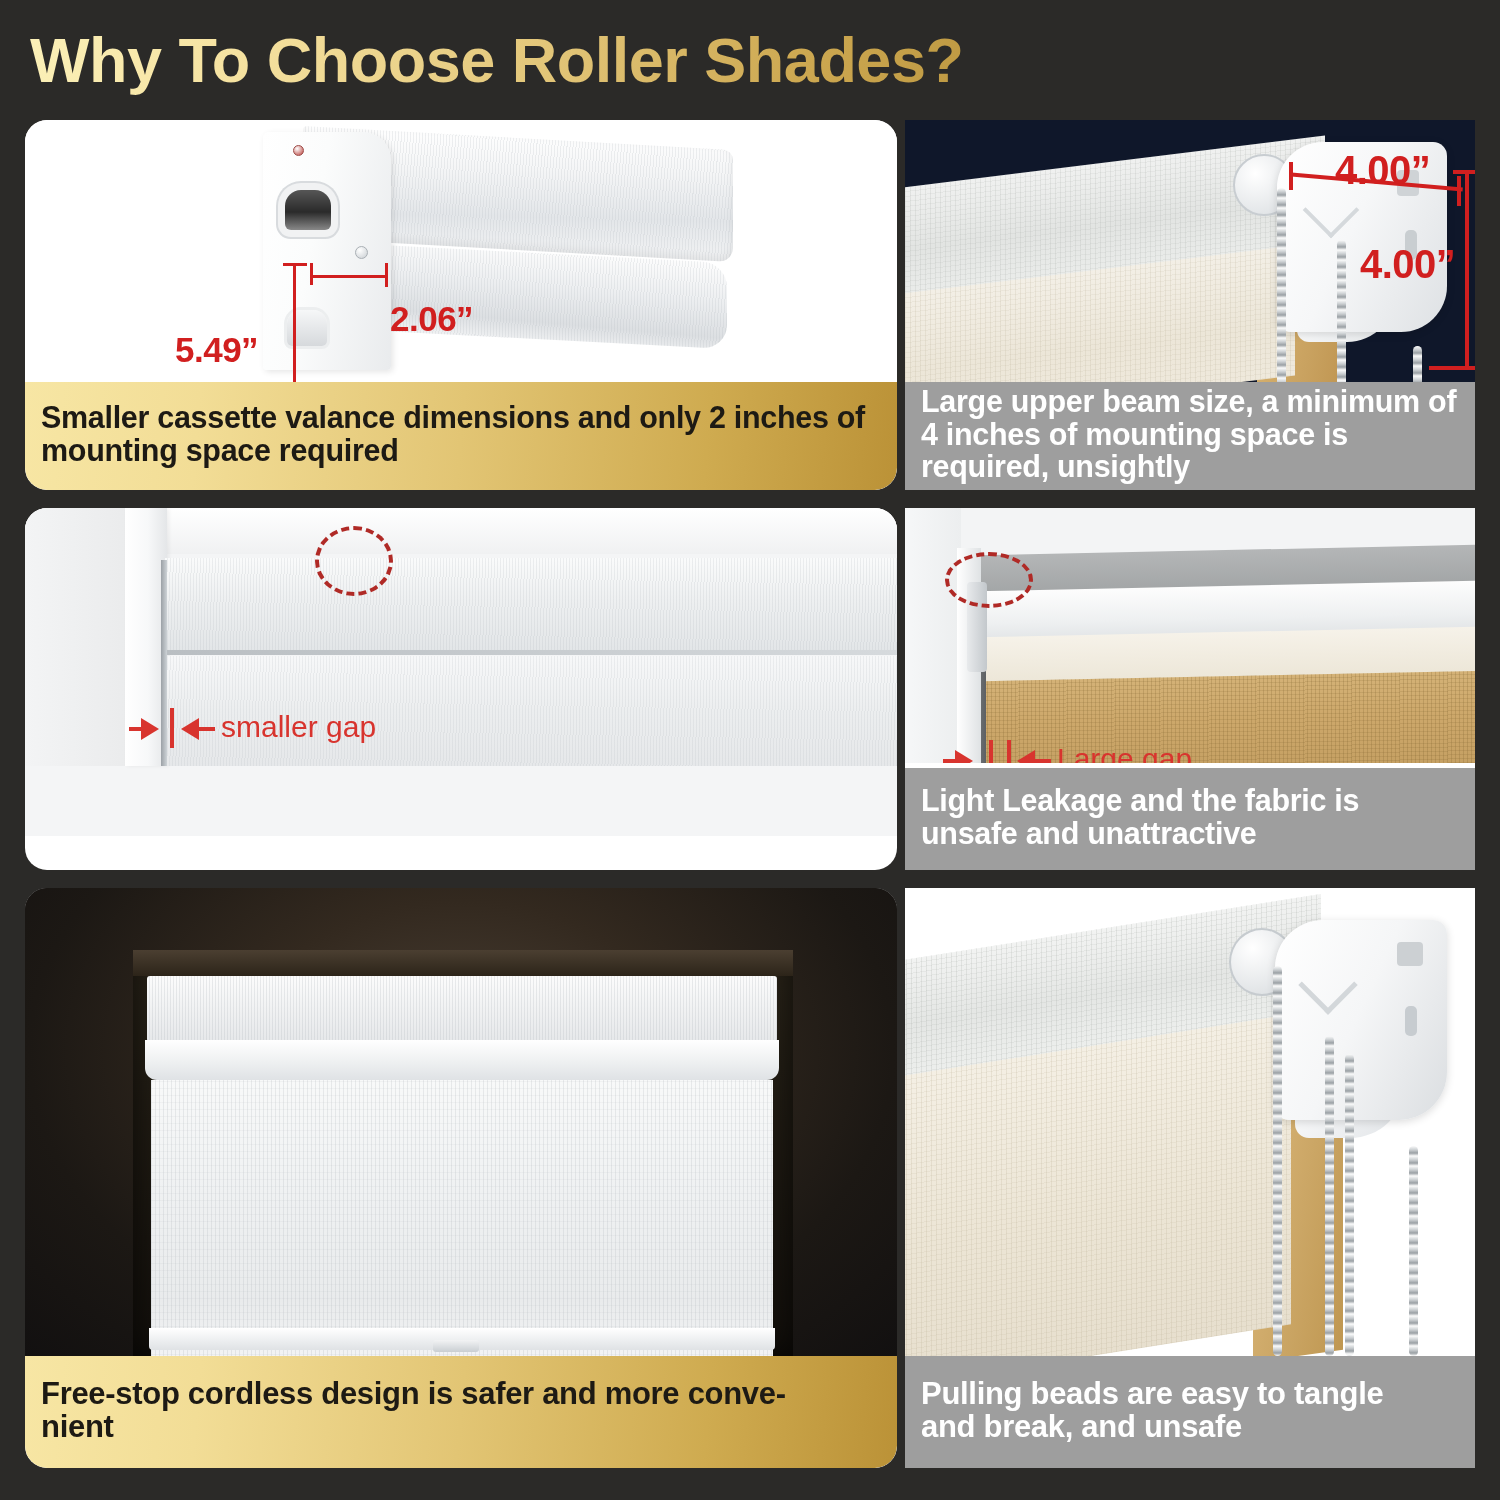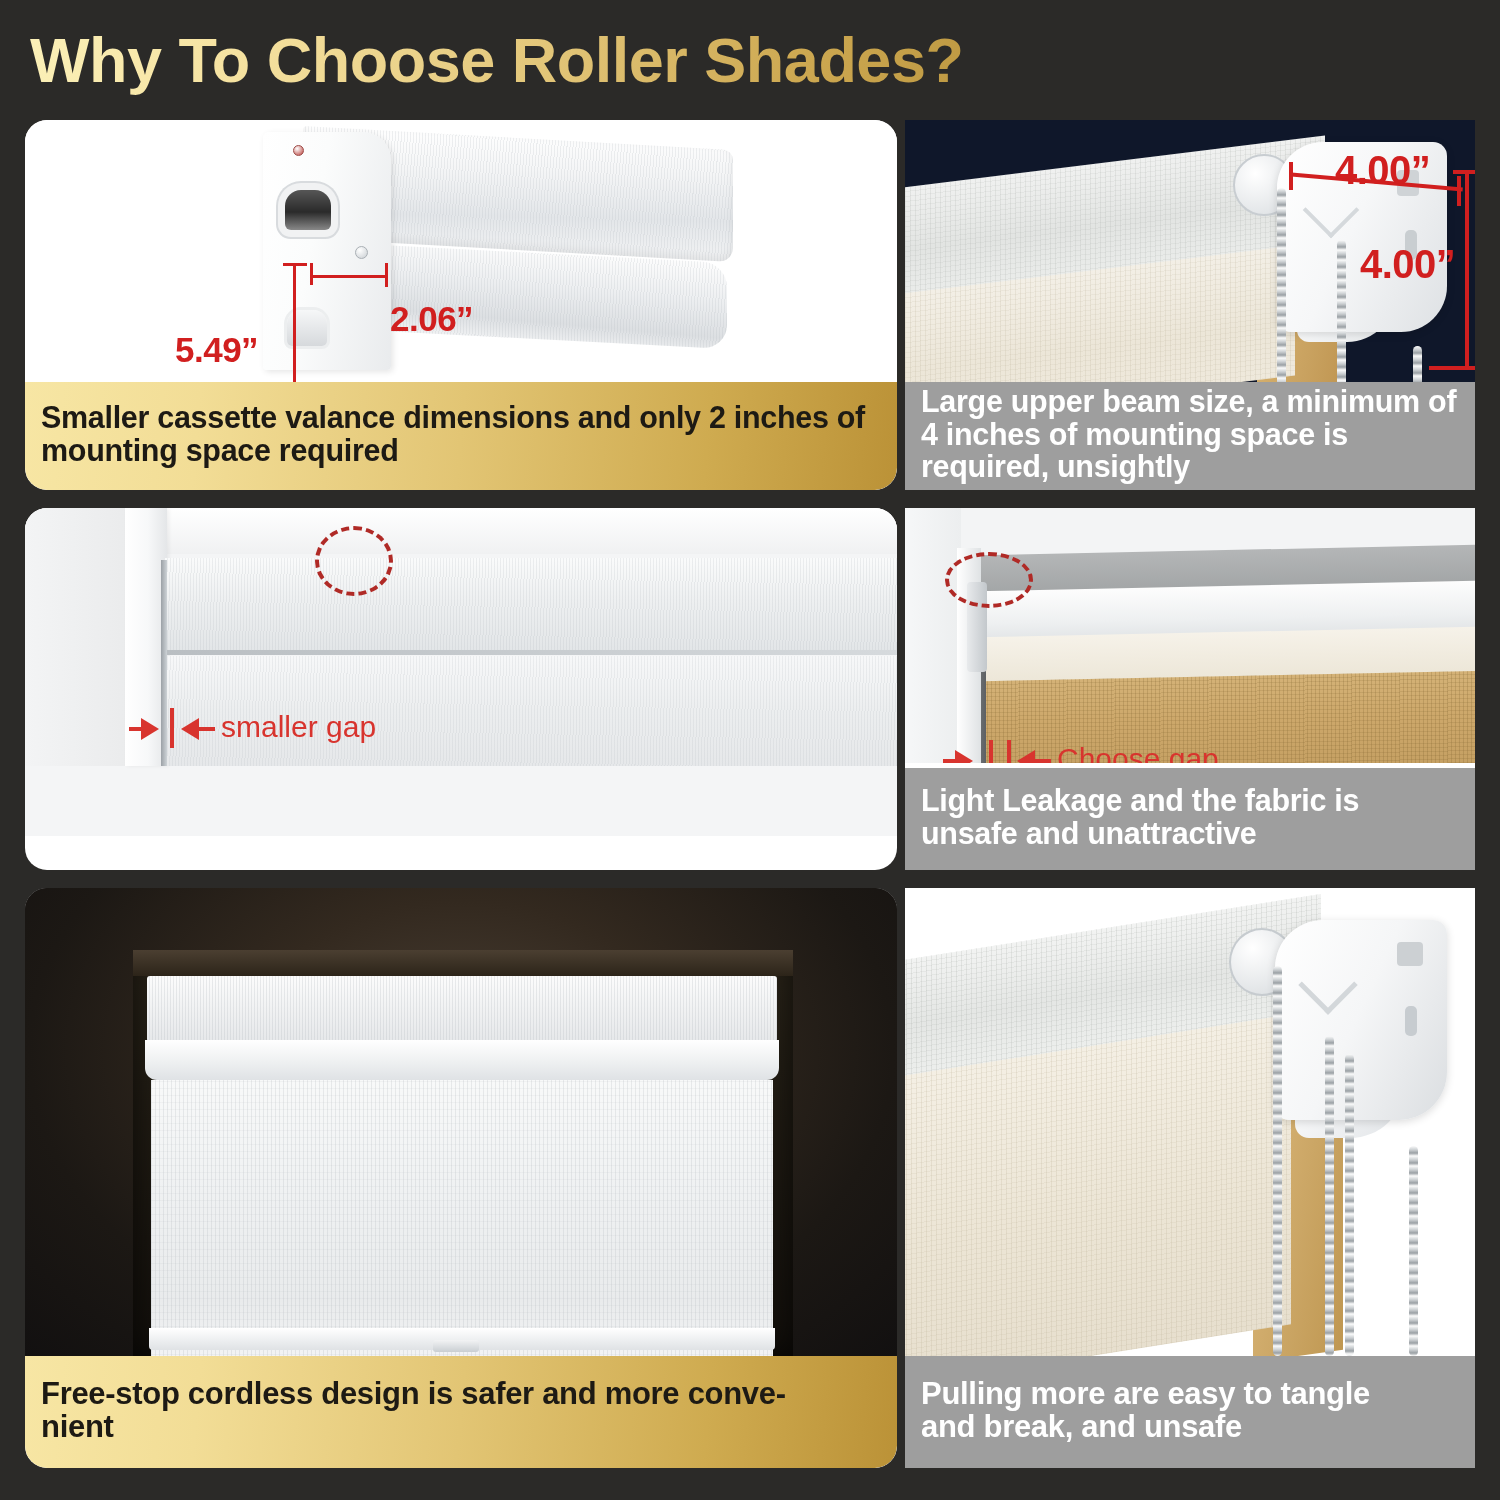--- a/index.html
+++ b/index.html
@@ -627,21 +627,21 @@
     <div class="lg-bracket"></div>
 
     <div class="dashed-circle" style="left:40px; top:44px; width:88px; height:56px;"></div>
 
     <div class="arrow-r" style="left:50px; top:242px;"></div>
     <div class="arrow-stem" style="left:38px; top:251px; width:16px;"></div>
     <div class="gap-bar" style="left:84px; top:232px; height:38px;"></div>
     <div class="gap-bar" style="left:102px; top:232px; height:38px;"></div>
     <div class="arrow-l" style="left:112px; top:242px;"></div>
     <div class="arrow-stem" style="left:130px; top:251px; width:16px;"></div>
-    <div class="gap-label" style="left:152px; top:234px;">Choose gap</div>
+    <div class="gap-label" style="left:152px; top:234px;">Large gap</div>
   </div>
 
   <div class="caption gray">
     <span class="cap-text">Light Leakage and the fabric is unsafe and unattractive</span>
   </div>
 </div>
 
 <div class="panel left row3">
   <div class="photo" id="photo-window-room">
     <div class="room-bg"></div>
@@ -683,17 +683,17 @@
       <div class="arrowmark"></div>
     </div>
     <div class="bead-chain" style="left:368px; top:78px;  height:390px;"></div>
     <div class="bead-chain" style="left:420px; top:148px; height:320px;"></div>
     <div class="bead-chain" style="left:440px; top:166px; height:302px;"></div>
     <div class="bead-chain" style="left:504px; top:258px; height:210px;"></div>
   </div>
 
   <div class="caption gray">
     <span class="cap-text">
-      <span class="cap-line">Pulling more are easy to tangle</span>
+      <span class="cap-line">Pulling beads are easy to tangle</span>
       <span class="cap-line">and break, and unsafe</span>
     </span>
   </div>
 </div>
 
 </body></html>

